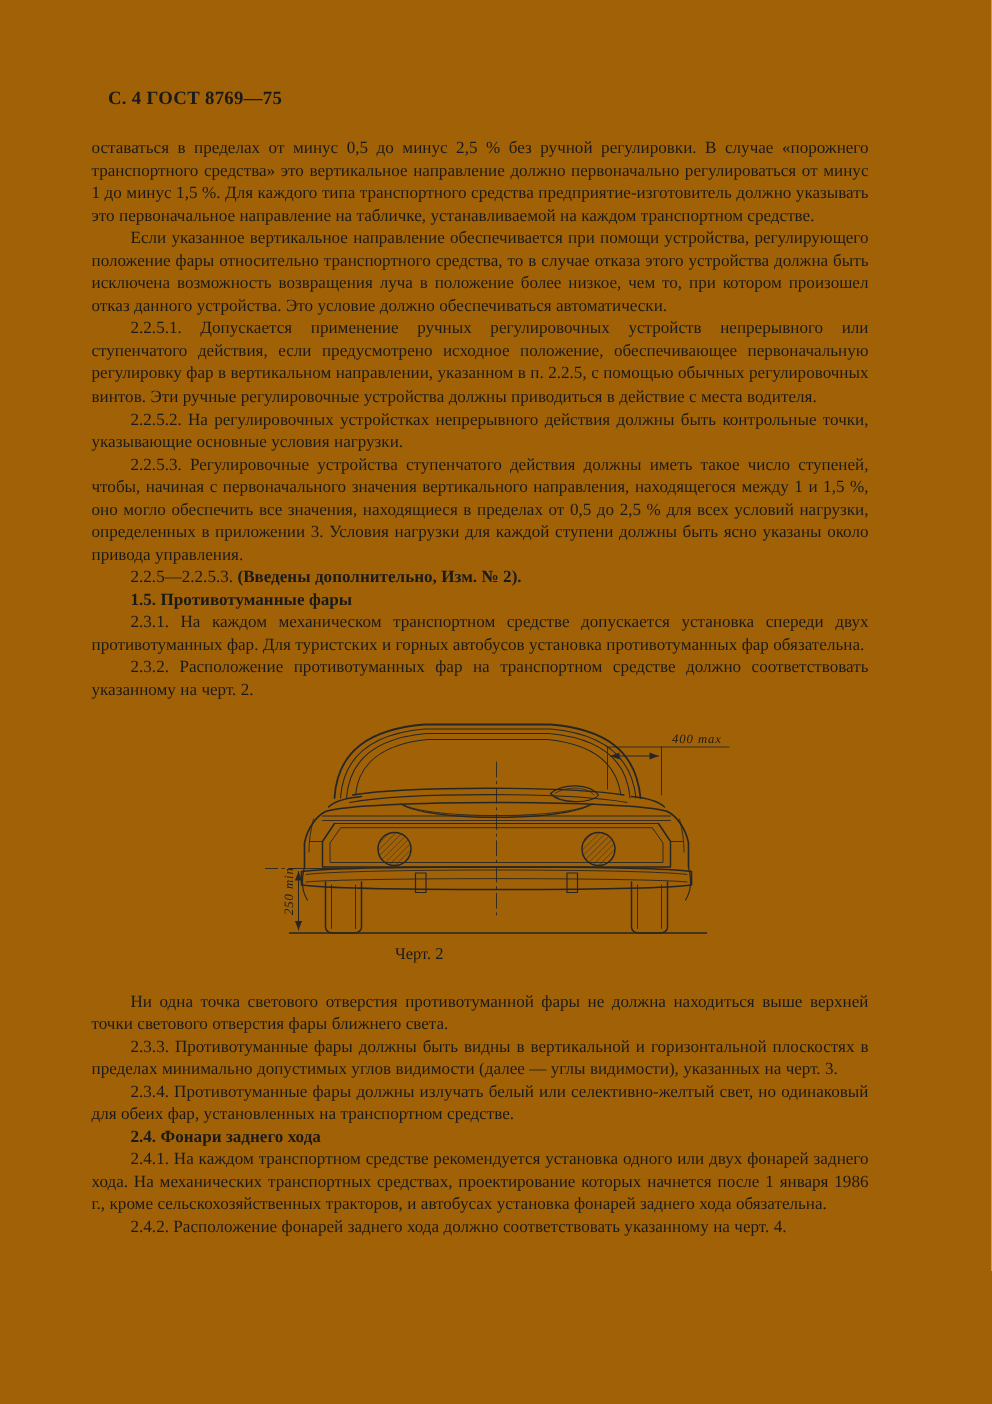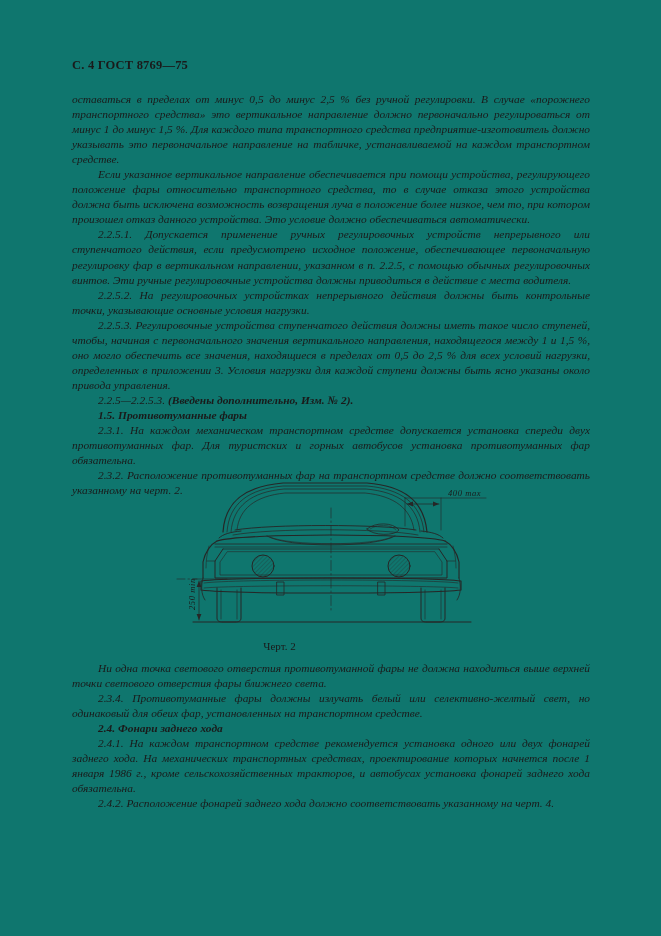--- a/index.html
+++ b/index.html
@@ -13,37 +13,36 @@
     position: relative;
     font-family: "Liberation Serif", "DejaVu Serif", serif;
     color: #1a1a1a;
     overflow: hidden;
   }
   .page {
     position: absolute;
     left: 0; top: 0;
     width: 661px;
     height: 936px;
-    background: #0f766e;
+    background: #a16207;
   }
   .page-header {
     position: absolute;
     left: 72px;
     top: 58px;
     font-size: 12.5px;
     font-weight: bold;
     letter-spacing: 0.2px;
     white-space: nowrap;
   }
   .content {
     position: absolute;
-    left: 72px;
+    left: 61px;
     top: 92px;
     width: 518px;
-    font-style: italic;
   }
   p.para {
     margin: 0;
     font-size: 11.4px;
     line-height: 15.05px;
     text-align: justify;
     text-align-last: left;
     text-indent: 26px;
     hyphens: manual;
     word-spacing: 0.1px;
@@ -66,21 +65,21 @@
     top: 478px;
     width: 559px;
     text-align: center;
   }
   .figure-svg-wrap {
     width: 661px;
     height: 152px;
   }
   .figure-caption {
     font-size: 11px;
-    margin-top: 10px;
+    margin-top: 0;
     text-align: center;
   }
   svg { display: block; margin: 0 auto; }
 
   .dimtext {
     font-family: "Liberation Serif", serif;
     font-style: italic;
     font-size: 8.5px;
     fill: #1a1a1a;
     letter-spacing: 0.6px;
@@ -191,19 +190,20 @@
 
         <text class="dimtext" x="277" y="17.5">400 max</text>
         <text class="dimtext" x="0" y="0" transform="translate(24,132) rotate(-90)">250 min</text>
       </svg>
     </div>
     <div class="figure-caption">Черт. 2</div>
   </div>
 
   <div class="content" style="top:661px;">
     <p class="para">Ни одна точка светового отверстия противотуманной фары не должна находиться выше верхней точки светового отверстия фары ближнего света.</p>
+    <p class="para">2.3.3.  Противотуманные фары должны быть видны в вертикальной и горизонтальной плоскостях в пределах минимально допустимых углов видимости (далее — углы видимости), указанных на черт. 3.</p>
     <p class="para">2.3.4.  Противотуманные фары должны излучать белый или селективно-желтый свет, но одинаковый для обеих фар, установленных на транспортном средстве.</p>
     <p class="para bold">2.4.  Фонари заднего хода</p>
     <p class="para">2.4.1.  На каждом транспортном средстве рекомендуется установка одного или двух фонарей заднего хода. На механических транспортных средствах, проектирование которых начнется после 1 января 1986 г., кроме сельскохозяйственных тракторов, и автобусах установка фонарей заднего хода обязательна.</p>
     <p class="para">2.4.2.  Расположение фонарей заднего хода должно соответствовать указанному на черт. 4.</p>
   </div>
 
 </div>
 
 </body></html>

